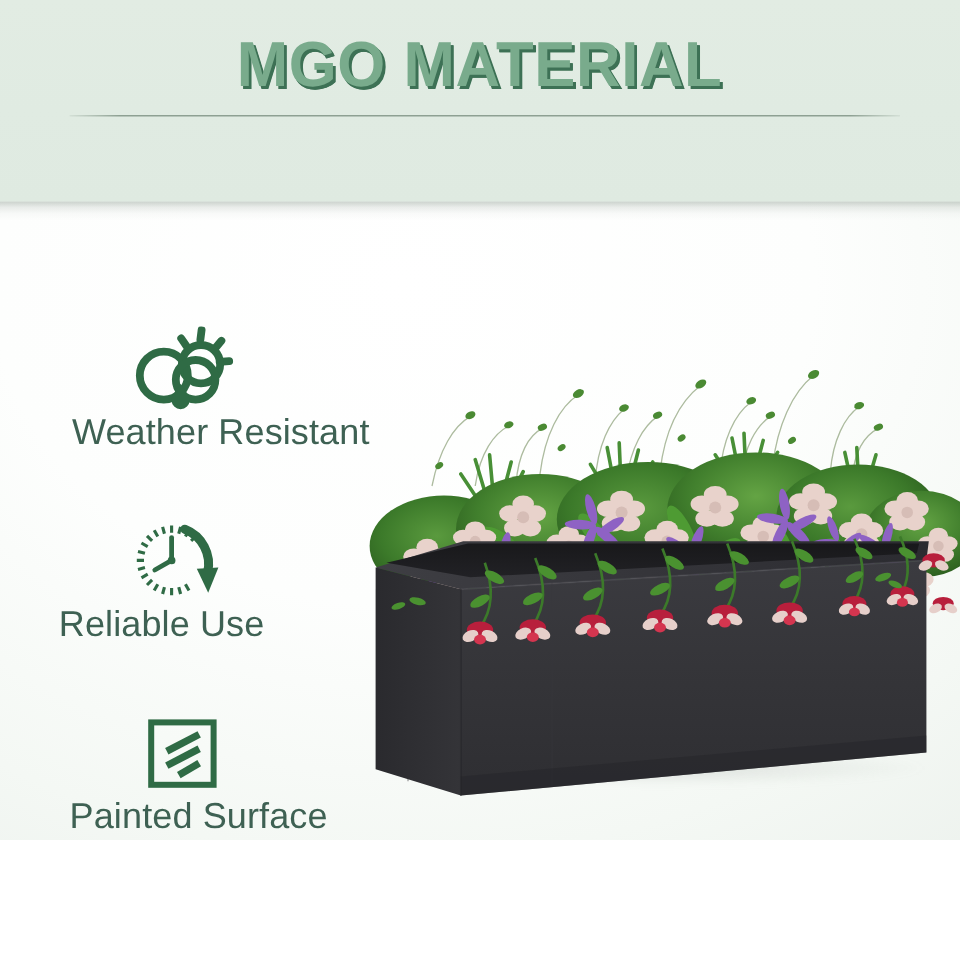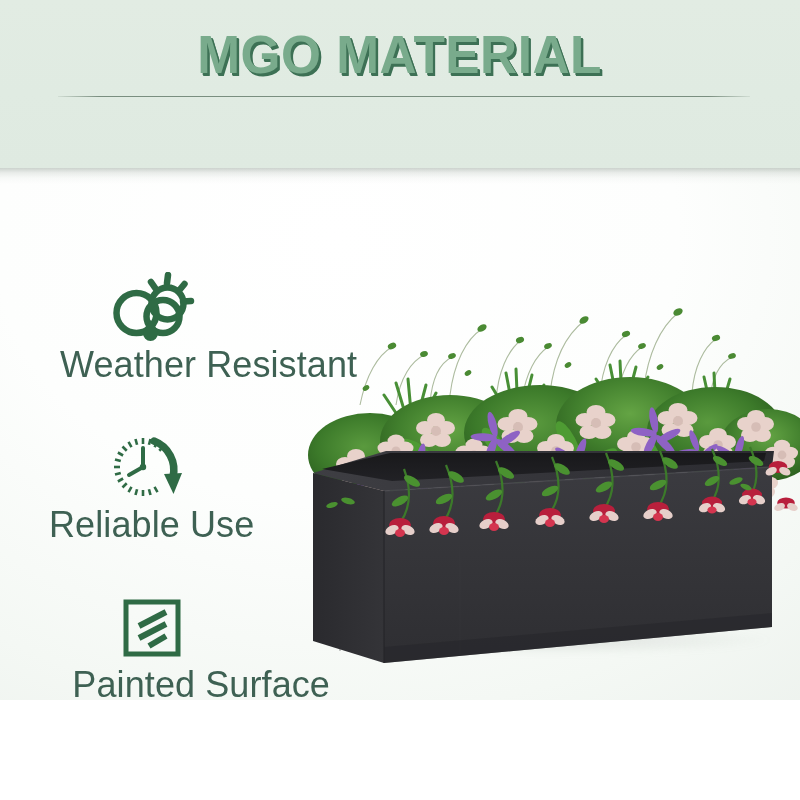--- a/index.html
+++ b/index.html
@@ -57,33 +57,33 @@
     position:absolute;
     left:0; width:330px;
   }
   .feature .icon-box {
     width:330px; height:72px;
     display:flex; align-items:center; justify-content:flex-start;
     padding-left:110px;
   }
   .feature .f-label {
     display:block;
-    font-size:36px;
+    font-size:30px;
     font-weight:400;
     color:#3e6153;
     letter-spacing:0.1px;
     padding-left:60px;
     white-space:nowrap;
   }
   #feature-0 { top:272px; }
   #feature-1 { top:432px; }
   #feature-2 { top:592px; }
   #feature-0 .f-label { padding-left:60px; }
   #feature-1 .f-label { padding-left:49px; }
-  #feature-2 .f-label { padding-left:58px;text-align:right; }
+  #feature-2 .f-label { padding-left:58px; }
 
   .feat-icon { display:block; }
 
   
   #product {
     position:absolute;
     left:300px; top:255px;
     width:500px; height:420px;
     z-index:2;
   }

